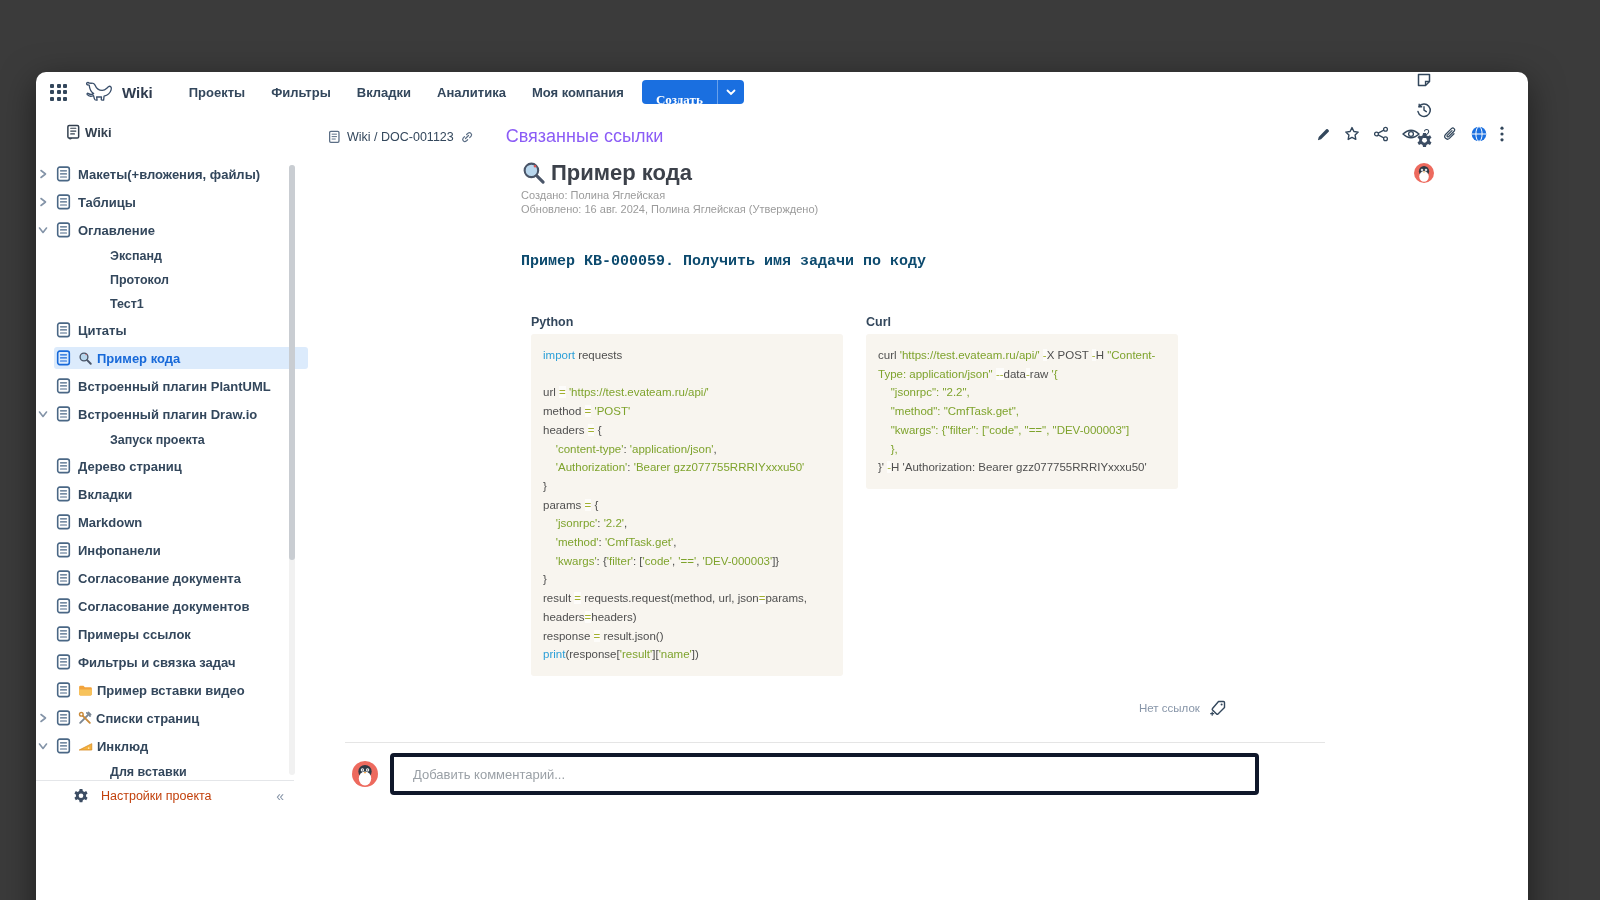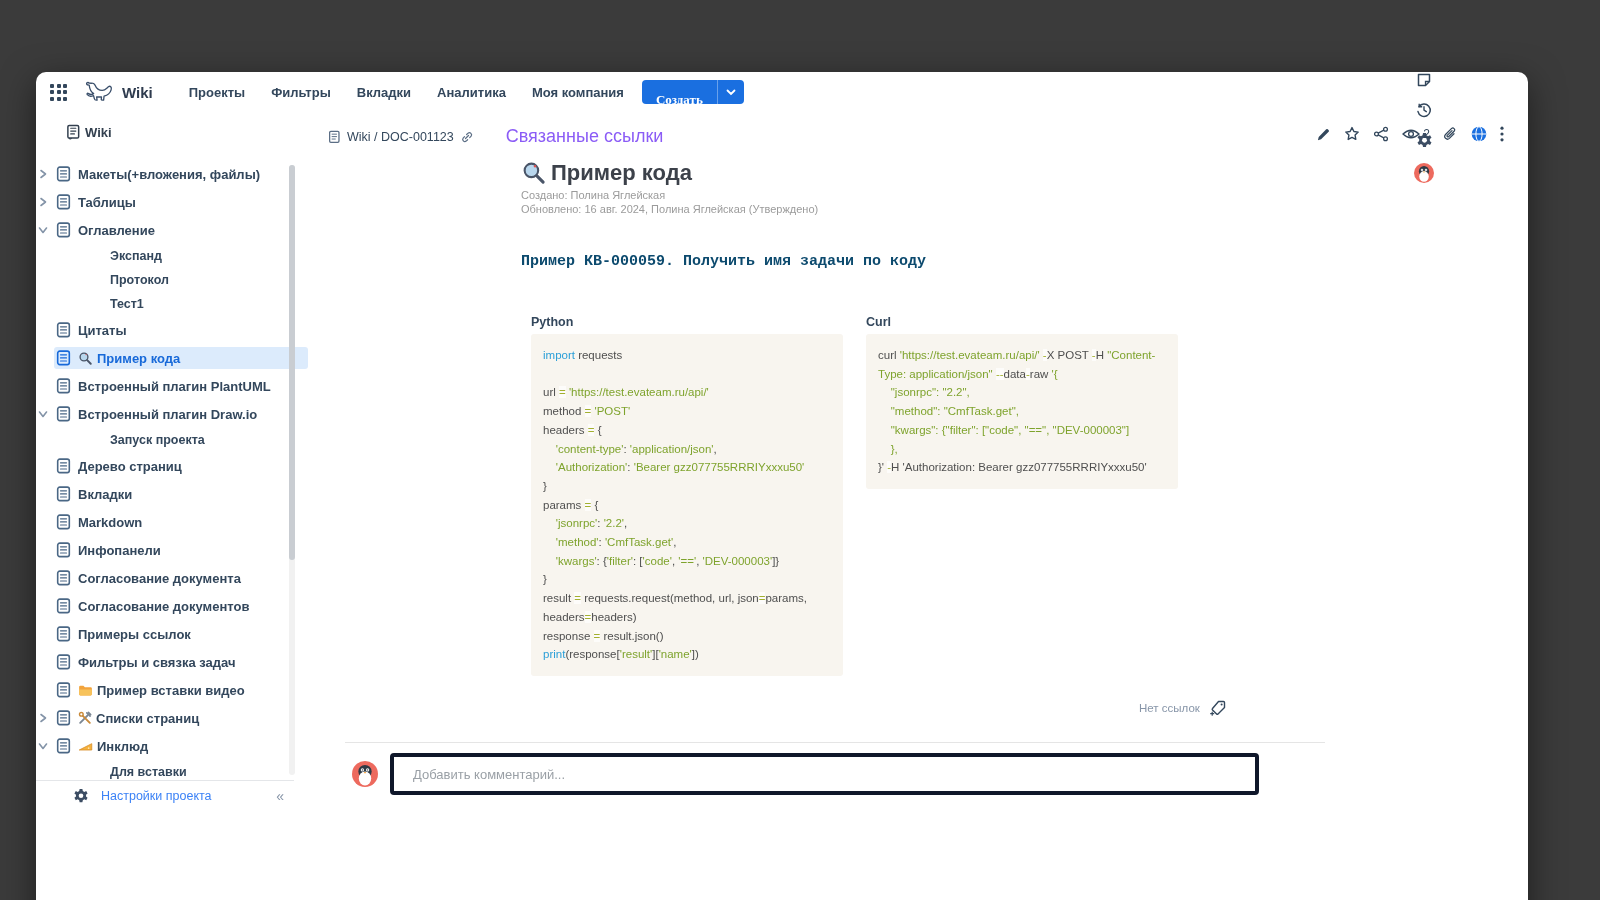--- a/index.html
+++ b/index.html
@@ -35,21 +35,21 @@
   .trow .body{display:flex;align-items:center;gap:7px;padding:3px 8px 3px 2px;border-radius:3px;min-width:0;}
   .trow .lbl{font-size:13px;font-weight:bold;color:#33475c;white-space:nowrap;}
   .trow.child{height:24px;padding-left:72px;}
   .trow.child .lbl{font-size:12.5px;}
   .trow.selected .body{background:#dcebfc;padding-right:150px;}
   .trow.selected .lbl{color:#1769d9;}
   .side-scroll{position:absolute;right:13px;top:53px;width:6px;height:610px;background:#f1f1f1;border-radius:3px;}
   .side-thumb{position:absolute;left:0;top:0;width:6px;height:395px;background:#c9cdd2;border-radius:3px;}
   .side-footer{position:absolute;left:0;right:14px;bottom:0;height:29px;border-top:1px solid #e4e6e9;
     display:flex;align-items:center;padding-left:37px;gap:12px;}
-  .side-footer .lbl{font-size:12.5px;color:#3b82f6;}
+  .side-footer .lbl{font-size:12.5px;color:#c2410c;}
   .collapse{margin-left:auto;margin-right:10px;color:#8795a8;font-size:14px;cursor:pointer;}
   
   .main{position:absolute;top:40px;left:272px;width:1220px;height:698px;}
   .crumb-row{position:absolute;top:14px;left:20px;display:flex;align-items:center;gap:6px;}
   .crumb-text{font-size:12.5px;color:#33475c;}
   .related{font-size:18px;color:#8b5cf6;margin-left:26px;cursor:pointer;}
   .actions{position:absolute;top:14px;right:24px;display:flex;align-items:center;gap:13px;}
   .actions .a-icon{display:flex;align-items:center;gap:3px;cursor:pointer;}
   .view-count{font-size:12px;color:#33475c;}
   .page-title{position:absolute;top:48px;left:213px;display:flex;align-items:center;gap:4px;

